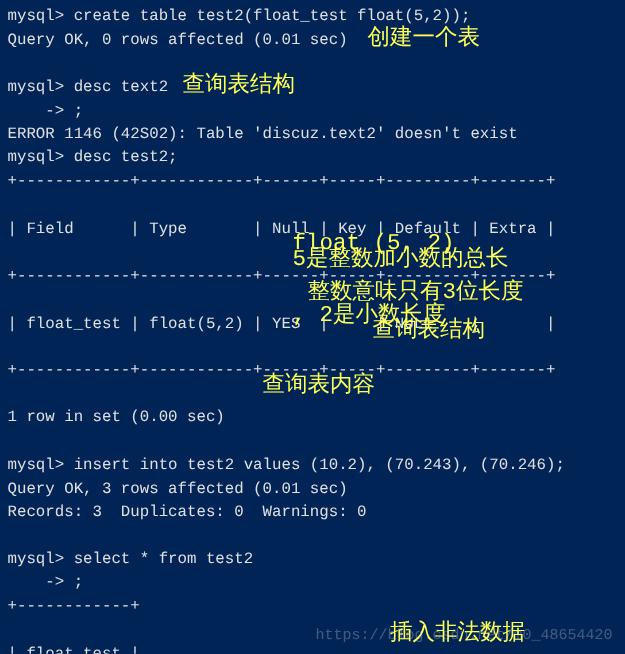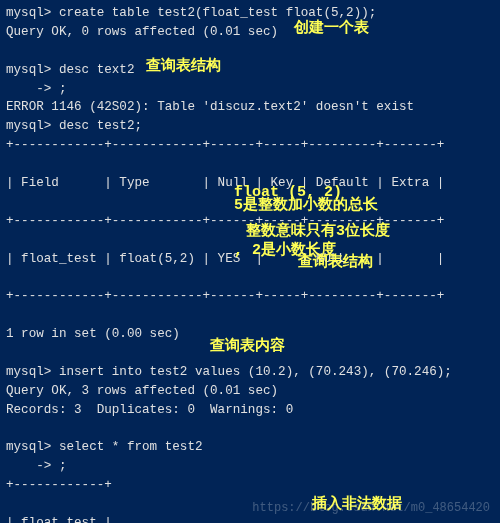--- a/index.html
+++ b/index.html
@@ -16,22 +16,22 @@
     position: relative;
   }
   .terminal {
     padding: 4px 6px;
     white-space: pre-wrap;
     word-break: break-all;
   }
   .ann {
     position: absolute;
     color: #ffff55;
-    font-weight: bold;
-    font-size: 15px;
+    font-weight: normal;
+    font-size: 18px;
     white-space: pre;
     pointer-events: none;
   }
   .watermark {
     position: absolute;
     right: 10px;
     bottom: 6px;
     color: rgba(255,255,255,0.25);
     font-size: 12px;
     pointer-events: none;
@@ -83,16 +83,16 @@
 ERROR 1136 (21S01): Column count doesn't match value count at row 1
 </div>
 
 <div class="ann" style="left:294px; top:18px;">创建一个表</div>
 <div class="ann" style="left:146px; top:56px;">查询表结构</div>
 <div class="ann" style="left:234px; top:182px;">float (5, 2)</div>
 <div class="ann" style="left:234px; top:195px;">5是整数加小数的总长</div>
 <div class="ann" style="left:234px; top:208px;margin-top:32px;">, 2是小数长度</div>
 <div class="ann" style="left:234px; top:221px;margin-left:12px;">整数意味只有3位长度</div>
 <div class="ann" style="left:298px; top:252px;">查询表结构</div>
-<div class="ann" style="left:210px; top:296px;margin-top:40px;">查询表内容</div>
+<div class="ann" style="left:210px; top:296px;">查询表内容</div>
 <div class="ann" style="left:312px; top:494px;">插入非法数据</div>
 
 <div class="watermark">https://blog.csdn.net/m0_48654420</div>
 
 </body></html>

